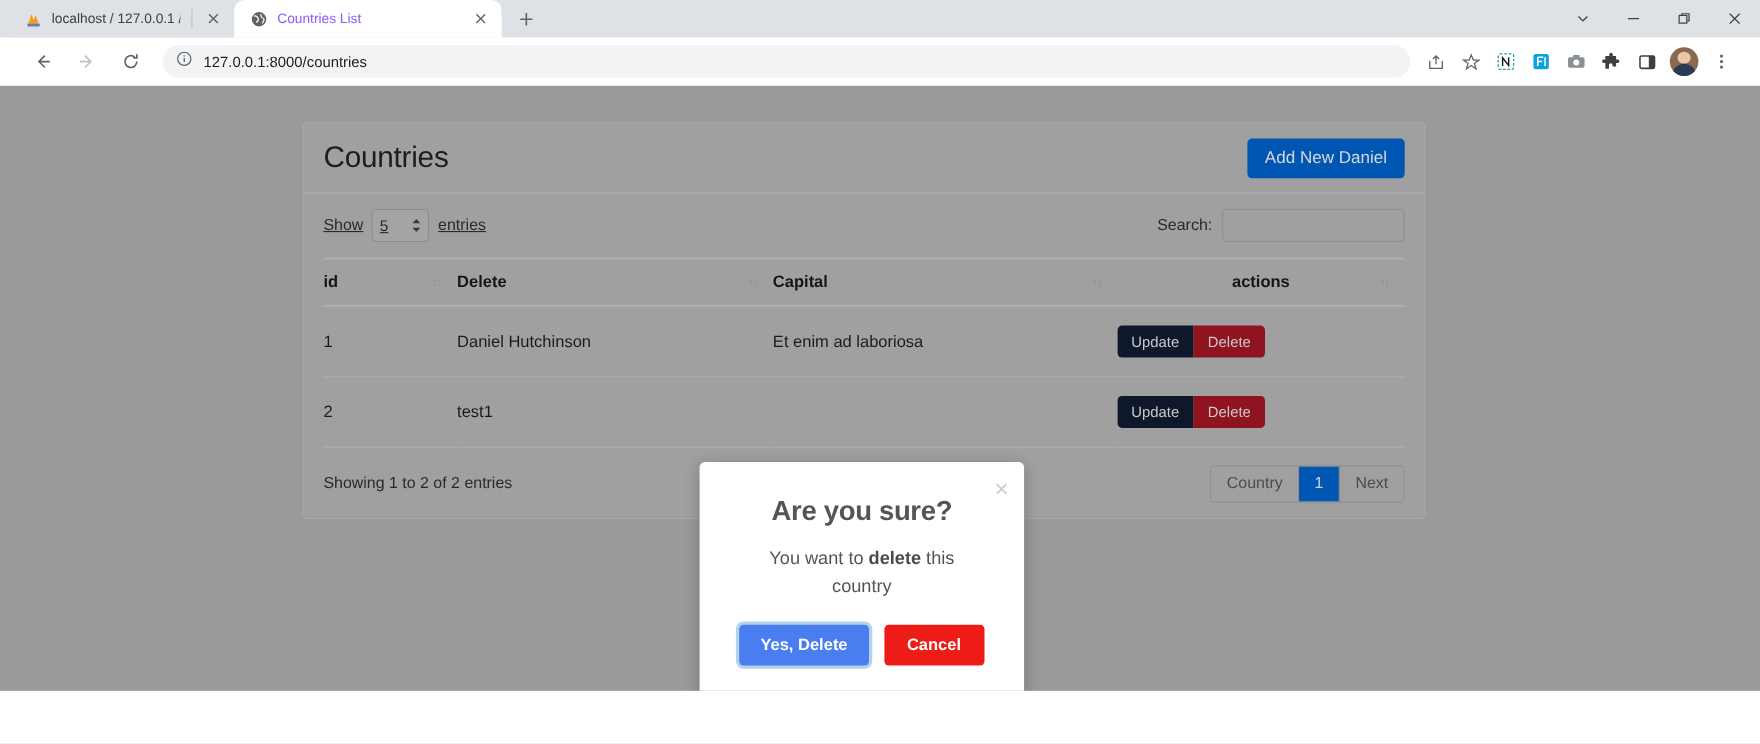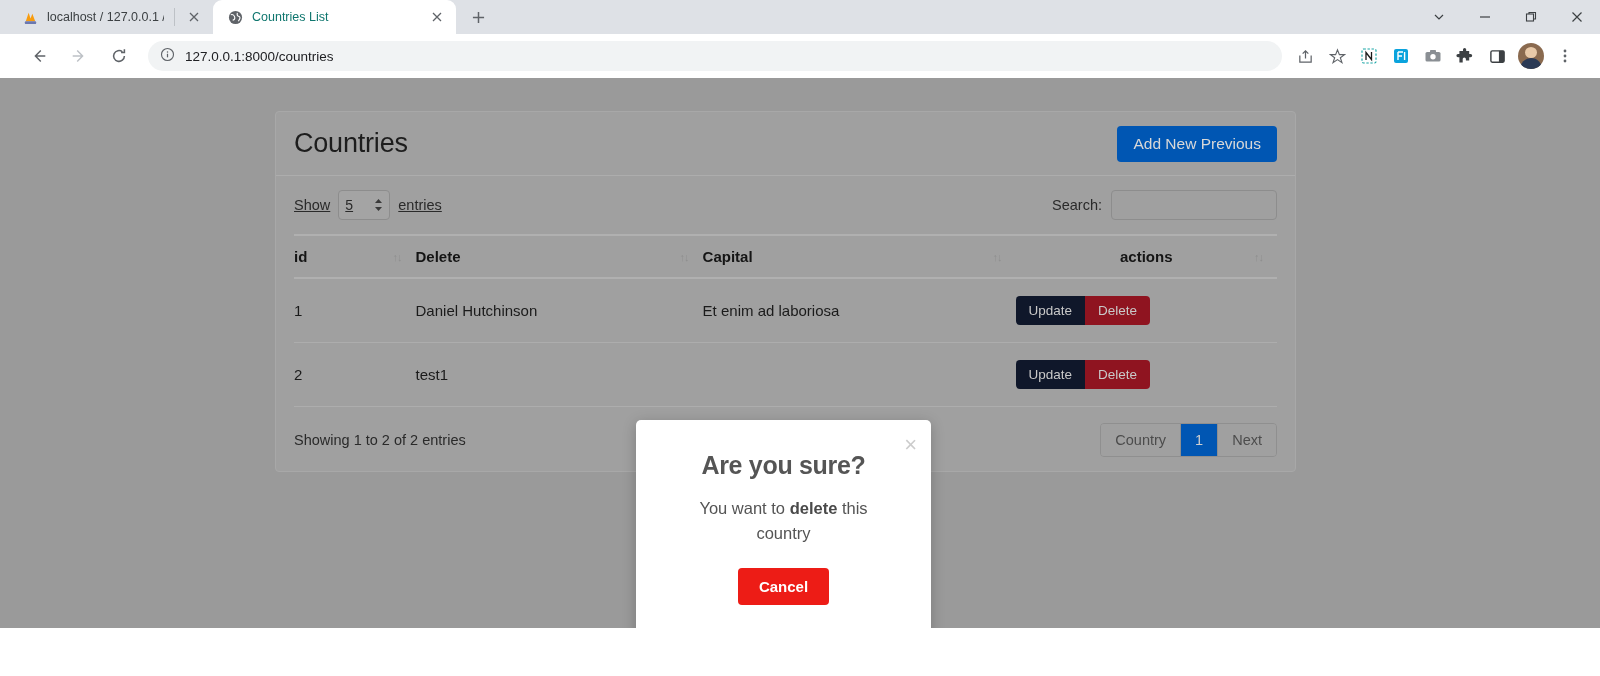--- a/index.html
+++ b/index.html
@@ -14,21 +14,21 @@
   .browser { width: 1600px; height: 676px; position: relative; }
 
   .tabstrip {
     height: 34px; background: #dee1e6;
     display: flex; align-items: flex-end; padding-left: 8px;
     position: relative;
   }
   .tab {
     height: 34px; display: flex; align-items: center;
     padding: 0 10px 0 14px; gap: 9px;
-    font-size: 12.5px; color: #0f766e;
+    font-size: 12.5px; color: #8b5cf6;
     border-radius: 9px 9px 0 0;
     position: relative; min-width: 0;
   }
   .tab.inactive { width: 205px; background: #dee1e6; color: #3c4043; }
   .tab.active   { width: 243px; background: #ffffff; }
   .tab-favicon {
     width: 16px; height: 16px; flex: 0 0 16px;
     display: flex; align-items: center; justify-content: center;
   }
   .tab-title {
@@ -382,21 +382,21 @@
         </svg>
       </div>
     </div>
   </div>
 
   <div class="viewport">
 
     <div class="card">
       <div class="card-header">
         <div class="card-title">Countries</div>
-        <button class="btn-add">Add New Previous</button>
+        <button class="btn-add">Add New Daniel</button>
       </div>
 
       <div class="card-body">
 
         <div class="dt-top">
           <div class="dt-length">
             <span>Show</span>
             <div class="sel">
               <span>5</span>
               <span class="spin">
@@ -471,18 +471,19 @@
         </div>
 
       </div>
     </div>
 
     <div class="modal">
       <div class="modal-close">×</div>
       <div class="modal-title">Are you sure?</div>
       <div class="modal-text"><span>You want to </span><b>delete</b><span> this country</span></div>
       <div class="modal-actions">
+        <button class="btn-confirm">Yes, Delete</button>
         <button class="btn-cancel">Cancel</button>
       </div>
     </div>
 
   </div>
 </div>
 
 </body></html>

